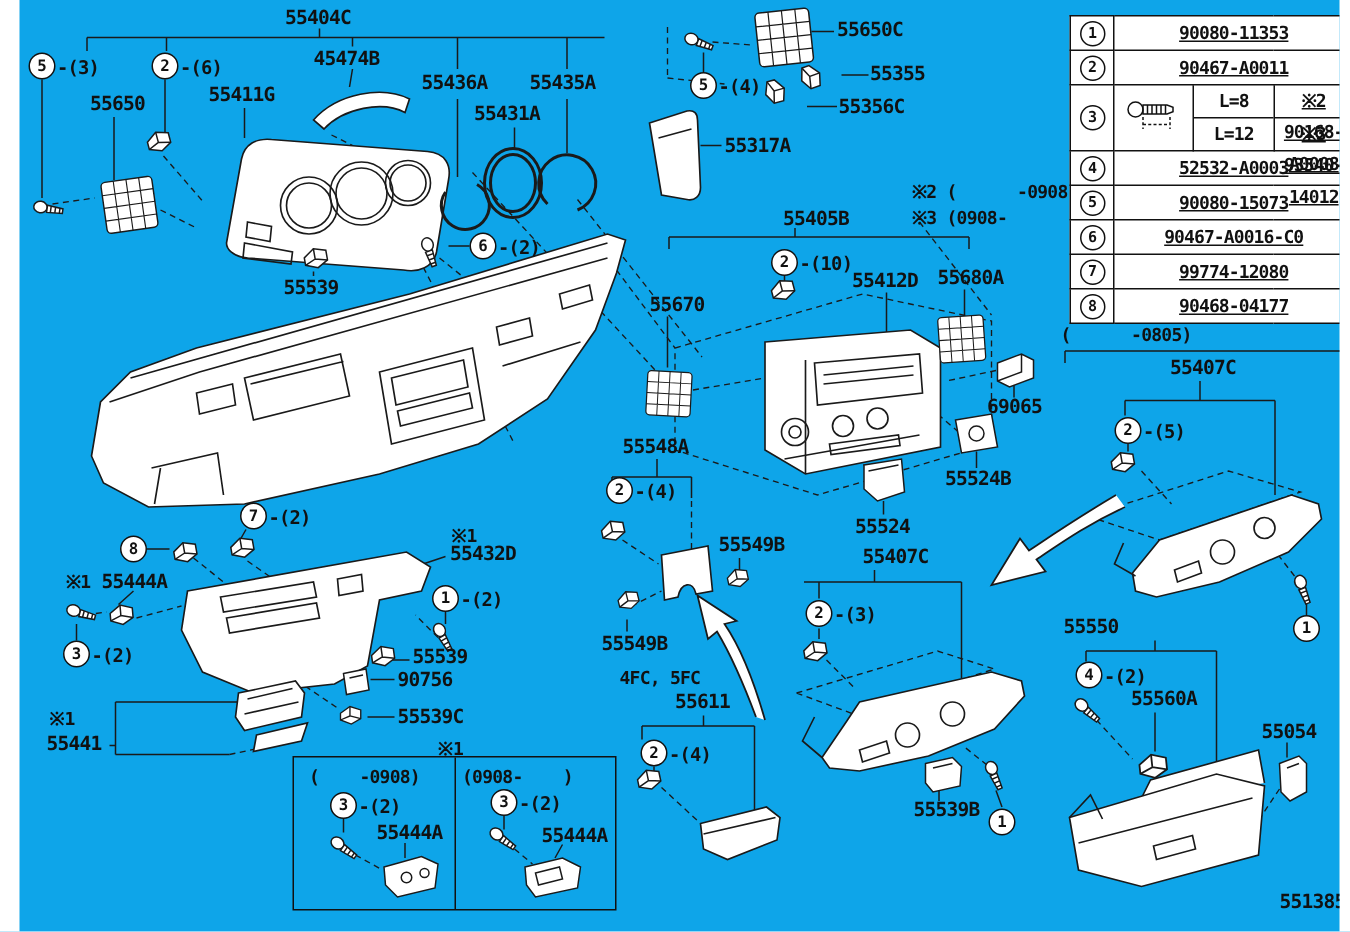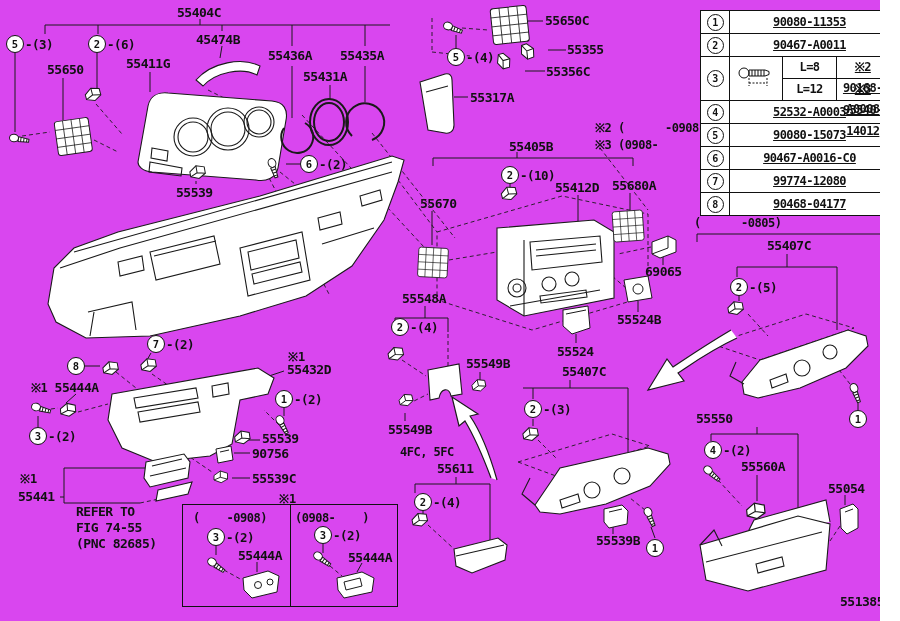--- a/index.html
+++ b/index.html
@@ -1,17 +1,17 @@
 <!DOCTYPE html>
 <html><head>
 <meta charset="utf-8">
 <style>
   html,body{margin:0;padding:0;background:#fff;}
-  #stage{position:relative;width:880px;height:621px;background:#d946ef;overflow:hidden;
-         font-family:"DejaVu Sans Mono","Liberation Mono",monospace;color:#111;}
+  #stage{position:relative;width:880px;height:621px;background:#0ea5e9;overflow:hidden;
+         font-family:"DejaVu Sans Mono","Liberation Mono",monospace;color:#111;margin-left:13px;}
   #lineart{position:absolute;left:0;top:0;}
   .lbl{position:absolute;font:700 13px "DejaVu Sans Mono","Liberation Mono",monospace;
        letter-spacing:-0.5px;white-space:pre;color:#111;}
   .sm{font-size:12px;}
   .star{position:absolute;font:700 12px "DejaVu Sans Mono","Liberation Mono",monospace;color:#111;}
   .co{position:absolute;display:flex;align-items:center;transform:translate(-9px,-9px);}
   .con{width:16px;height:16px;border:1.4px solid #111;border-radius:50%;display:flex;
        align-items:center;justify-content:center;font:700 10.5px "DejaVu Sans Mono",monospace;flex:none;background:#fff;}
   .coq{font:700 12.5px "DejaVu Sans Mono",monospace;margin-left:1px;white-space:pre;letter-spacing:-0.5px;}
   .ptable{position:absolute;left:700px;top:10px;width:190px;border-collapse:collapse;
@@ -267,21 +267,20 @@
 <div class="lbl" style="left:402px;top:291px">55548A</div>
 <div class="lbl" style="left:466px;top:356px">55549B</div>
 <div class="lbl" style="left:388px;top:422px">55549B</div>
 <div class="lbl sm" style="left:400px;top:445px">4FC, 5FC</div>
 <div class="lbl" style="left:437px;top:461px">55611</div>
 <div class="star" style="left:288px;top:348px">※1</div>
 <div class="lbl" style="left:287px;top:362px">55432D</div>
 <div class="lbl" style="left:31px;top:379px"><span class="sm">※1</span> <span>55444A</span></div>
 <div class="star" style="left:20px;top:470px">※1</div>
 <div class="lbl" style="left:18px;top:489px">55441</div>
-<div class="refer" style="left: 76px; top: 504px;"><div>REFER TO</div><div>FIG 74-55</div><div>(PNC 82685)</div></div>
 <div class="lbl" style="left:262px;top:431px">55539</div>
 <div class="lbl" style="left:252px;top:446px">90756</div>
 <div class="lbl" style="left:252px;top:471px">55539C</div>
 <div class="star" style="left:279px;top:490px">※1</div>
 <div class="lbl" style="left:562px;top:364px">55407C</div>
 <div class="lbl" style="left:596px;top:533px">55539B</div>
 <div class="lbl sm" style="left:694px;top:216px">(      -0805)</div>
 <div class="lbl" style="left:767px;top:238px">55407C</div>
 <div class="lbl" style="left:696px;top:411px">55550</div>
 <div class="lbl" style="left:741px;top:459px">55560A</div>

